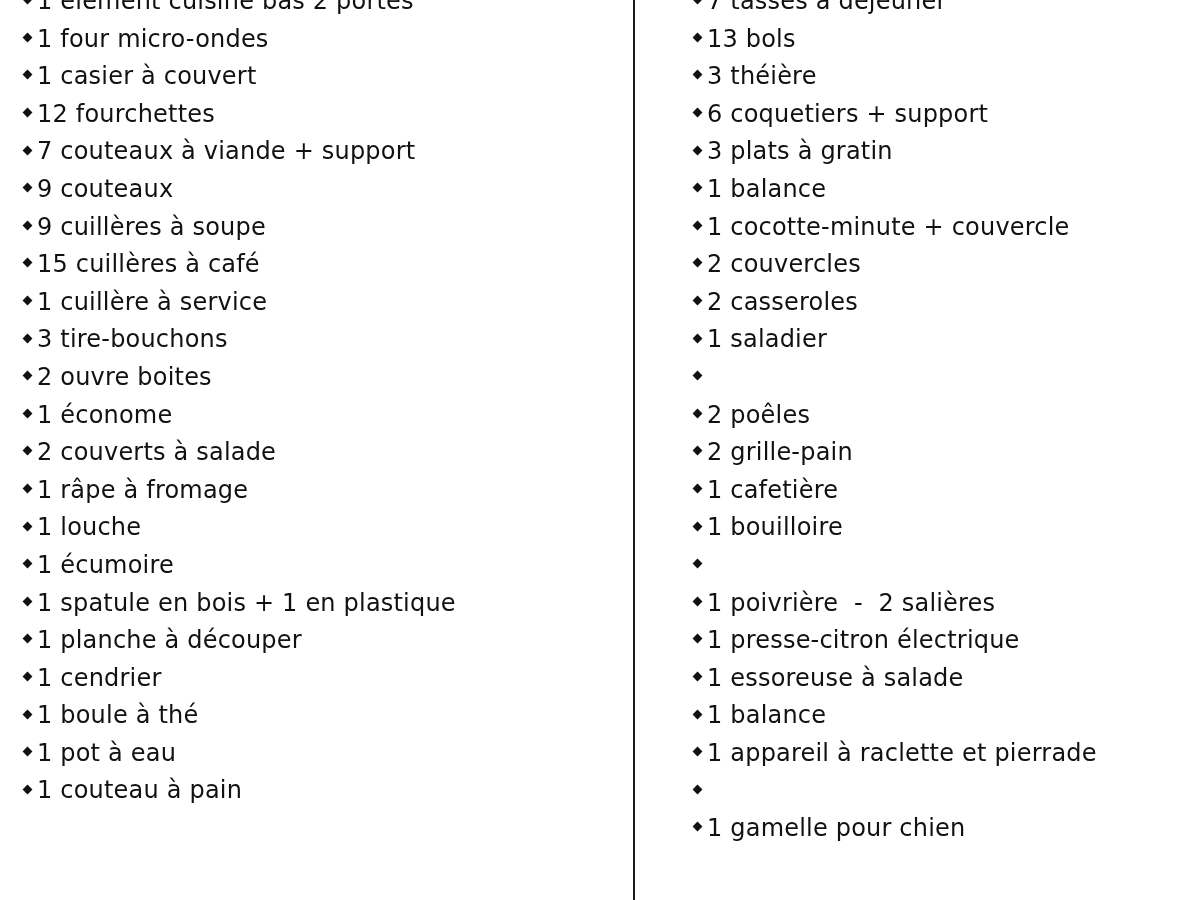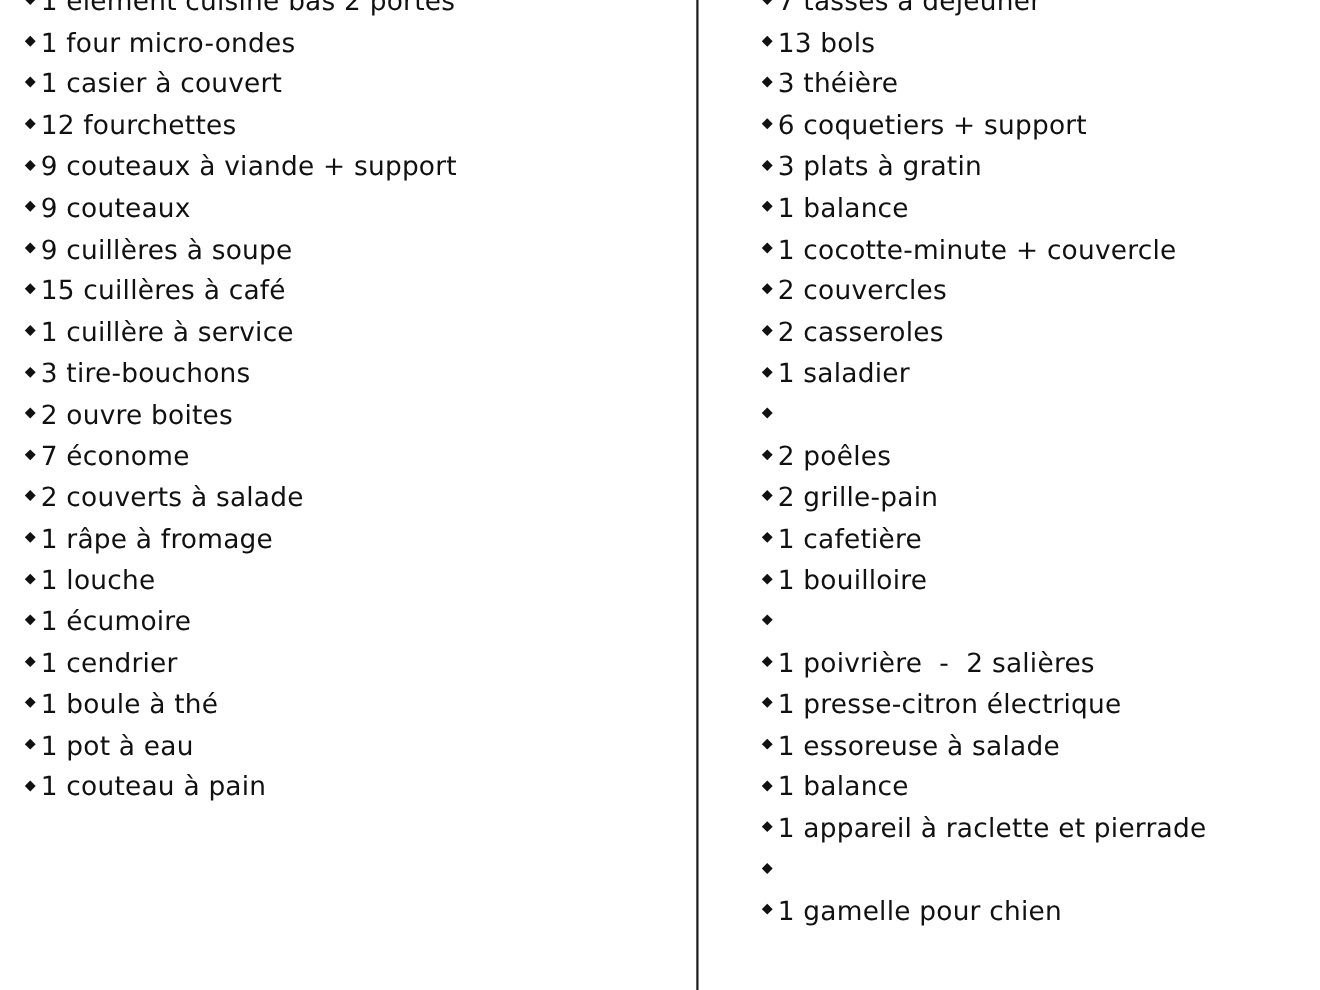--- a/index.html
+++ b/index.html
@@ -48,21 +48,21 @@
   <li class="item">
       <span class="bullet"></span>
       <span>1 casier à couvert</span>
     </li>
   <li class="item">
       <span class="bullet"></span>
       <span>12 fourchettes</span>
     </li>
   <li class="item">
       <span class="bullet"></span>
-      <span>9 couteaux à viande + support</span>
+      <span>7 couteaux à viande + support</span>
     </li>
   <li class="item">
       <span class="bullet"></span>
       <span>9 couteaux</span>
     </li>
   <li class="item">
       <span class="bullet"></span>
       <span>9 cuillères à soupe</span>
     </li>
   <li class="item">
@@ -76,40 +76,48 @@
   <li class="item">
       <span class="bullet"></span>
       <span>3 tire-bouchons</span>
     </li>
   <li class="item">
       <span class="bullet"></span>
       <span>2 ouvre boites</span>
     </li>
   <li class="item">
       <span class="bullet"></span>
-      <span>7 économe</span>
+      <span>1 économe</span>
     </li>
   <li class="item">
       <span class="bullet"></span>
       <span>2 couverts à salade</span>
     </li>
   <li class="item">
       <span class="bullet"></span>
       <span>1 râpe à fromage</span>
     </li>
   <li class="item">
       <span class="bullet"></span>
       <span>1 louche</span>
     </li>
   <li class="item">
       <span class="bullet"></span>
       <span>1 écumoire</span>
     </li>
   <li class="item">
       <span class="bullet"></span>
+      <span>1 spatule en bois + 1 en plastique</span>
+    </li>
+  <li class="item">
+      <span class="bullet"></span>
+      <span>1 planche à découper</span>
+    </li>
+  <li class="item">
+      <span class="bullet"></span>
       <span>1 cendrier</span>
     </li>
   <li class="item">
       <span class="bullet"></span>
       <span>1 boule à thé</span>
     </li>
   <li class="item">
       <span class="bullet"></span>
       <span>1 pot à eau</span>
     </li>

